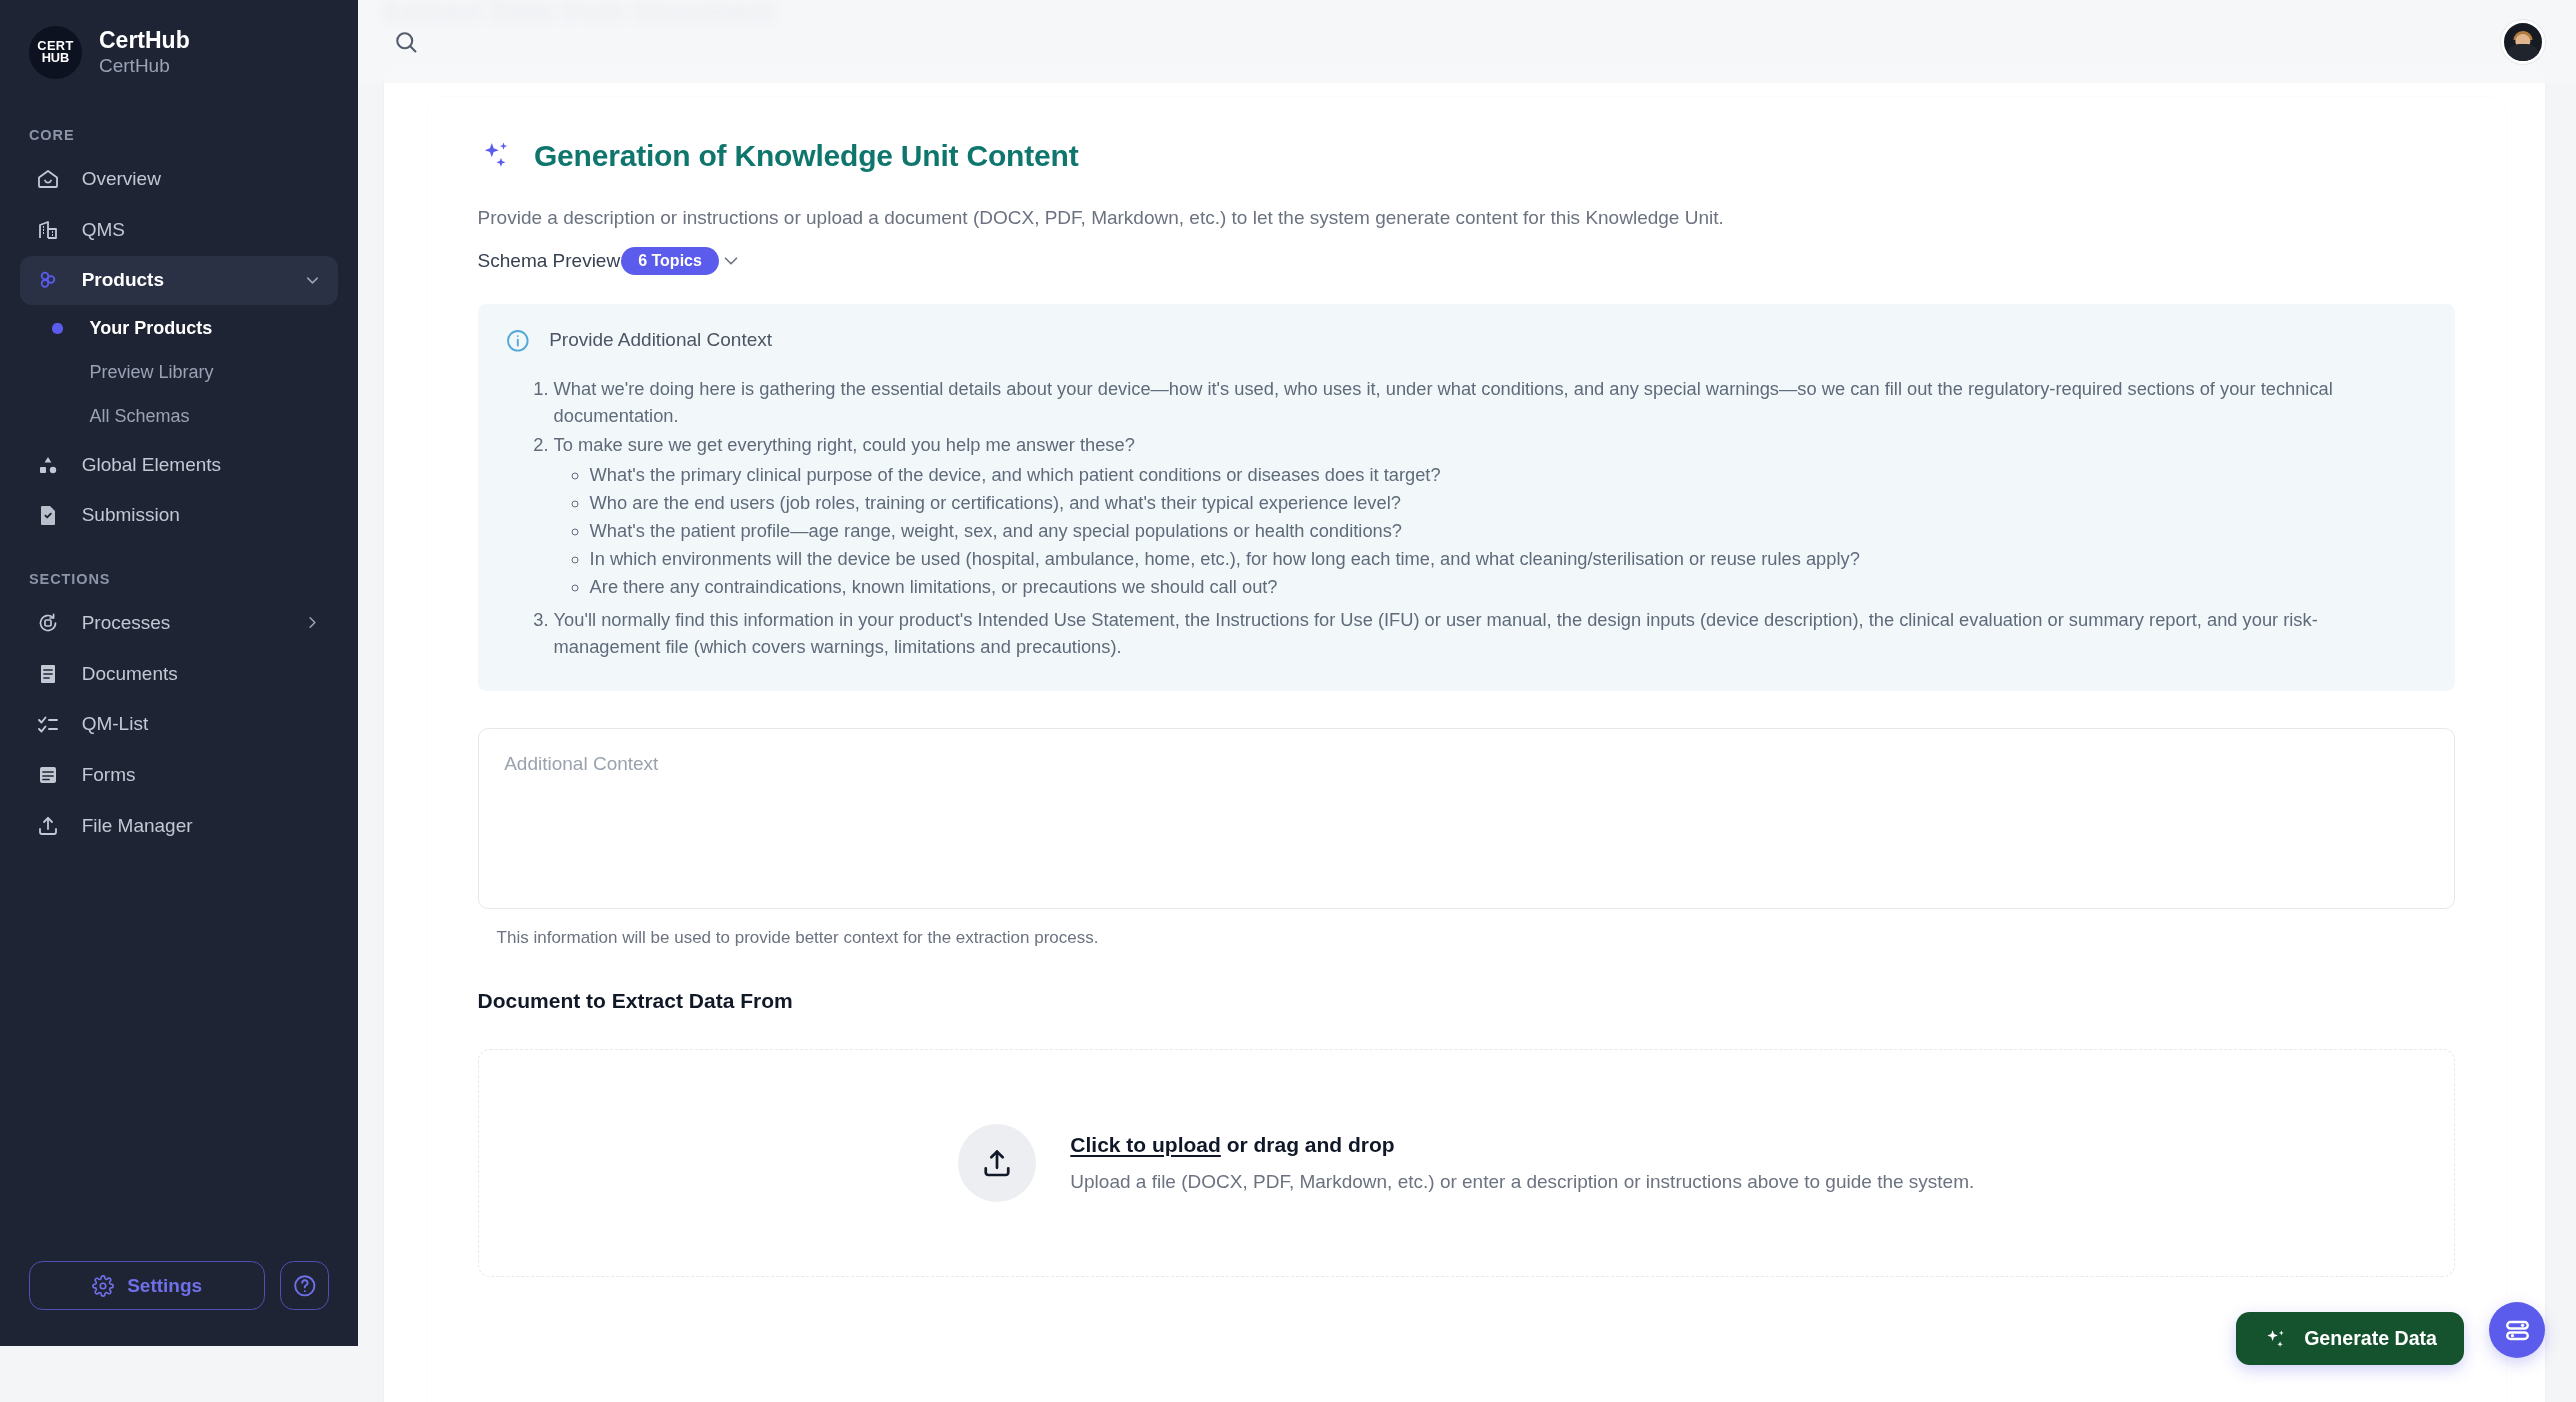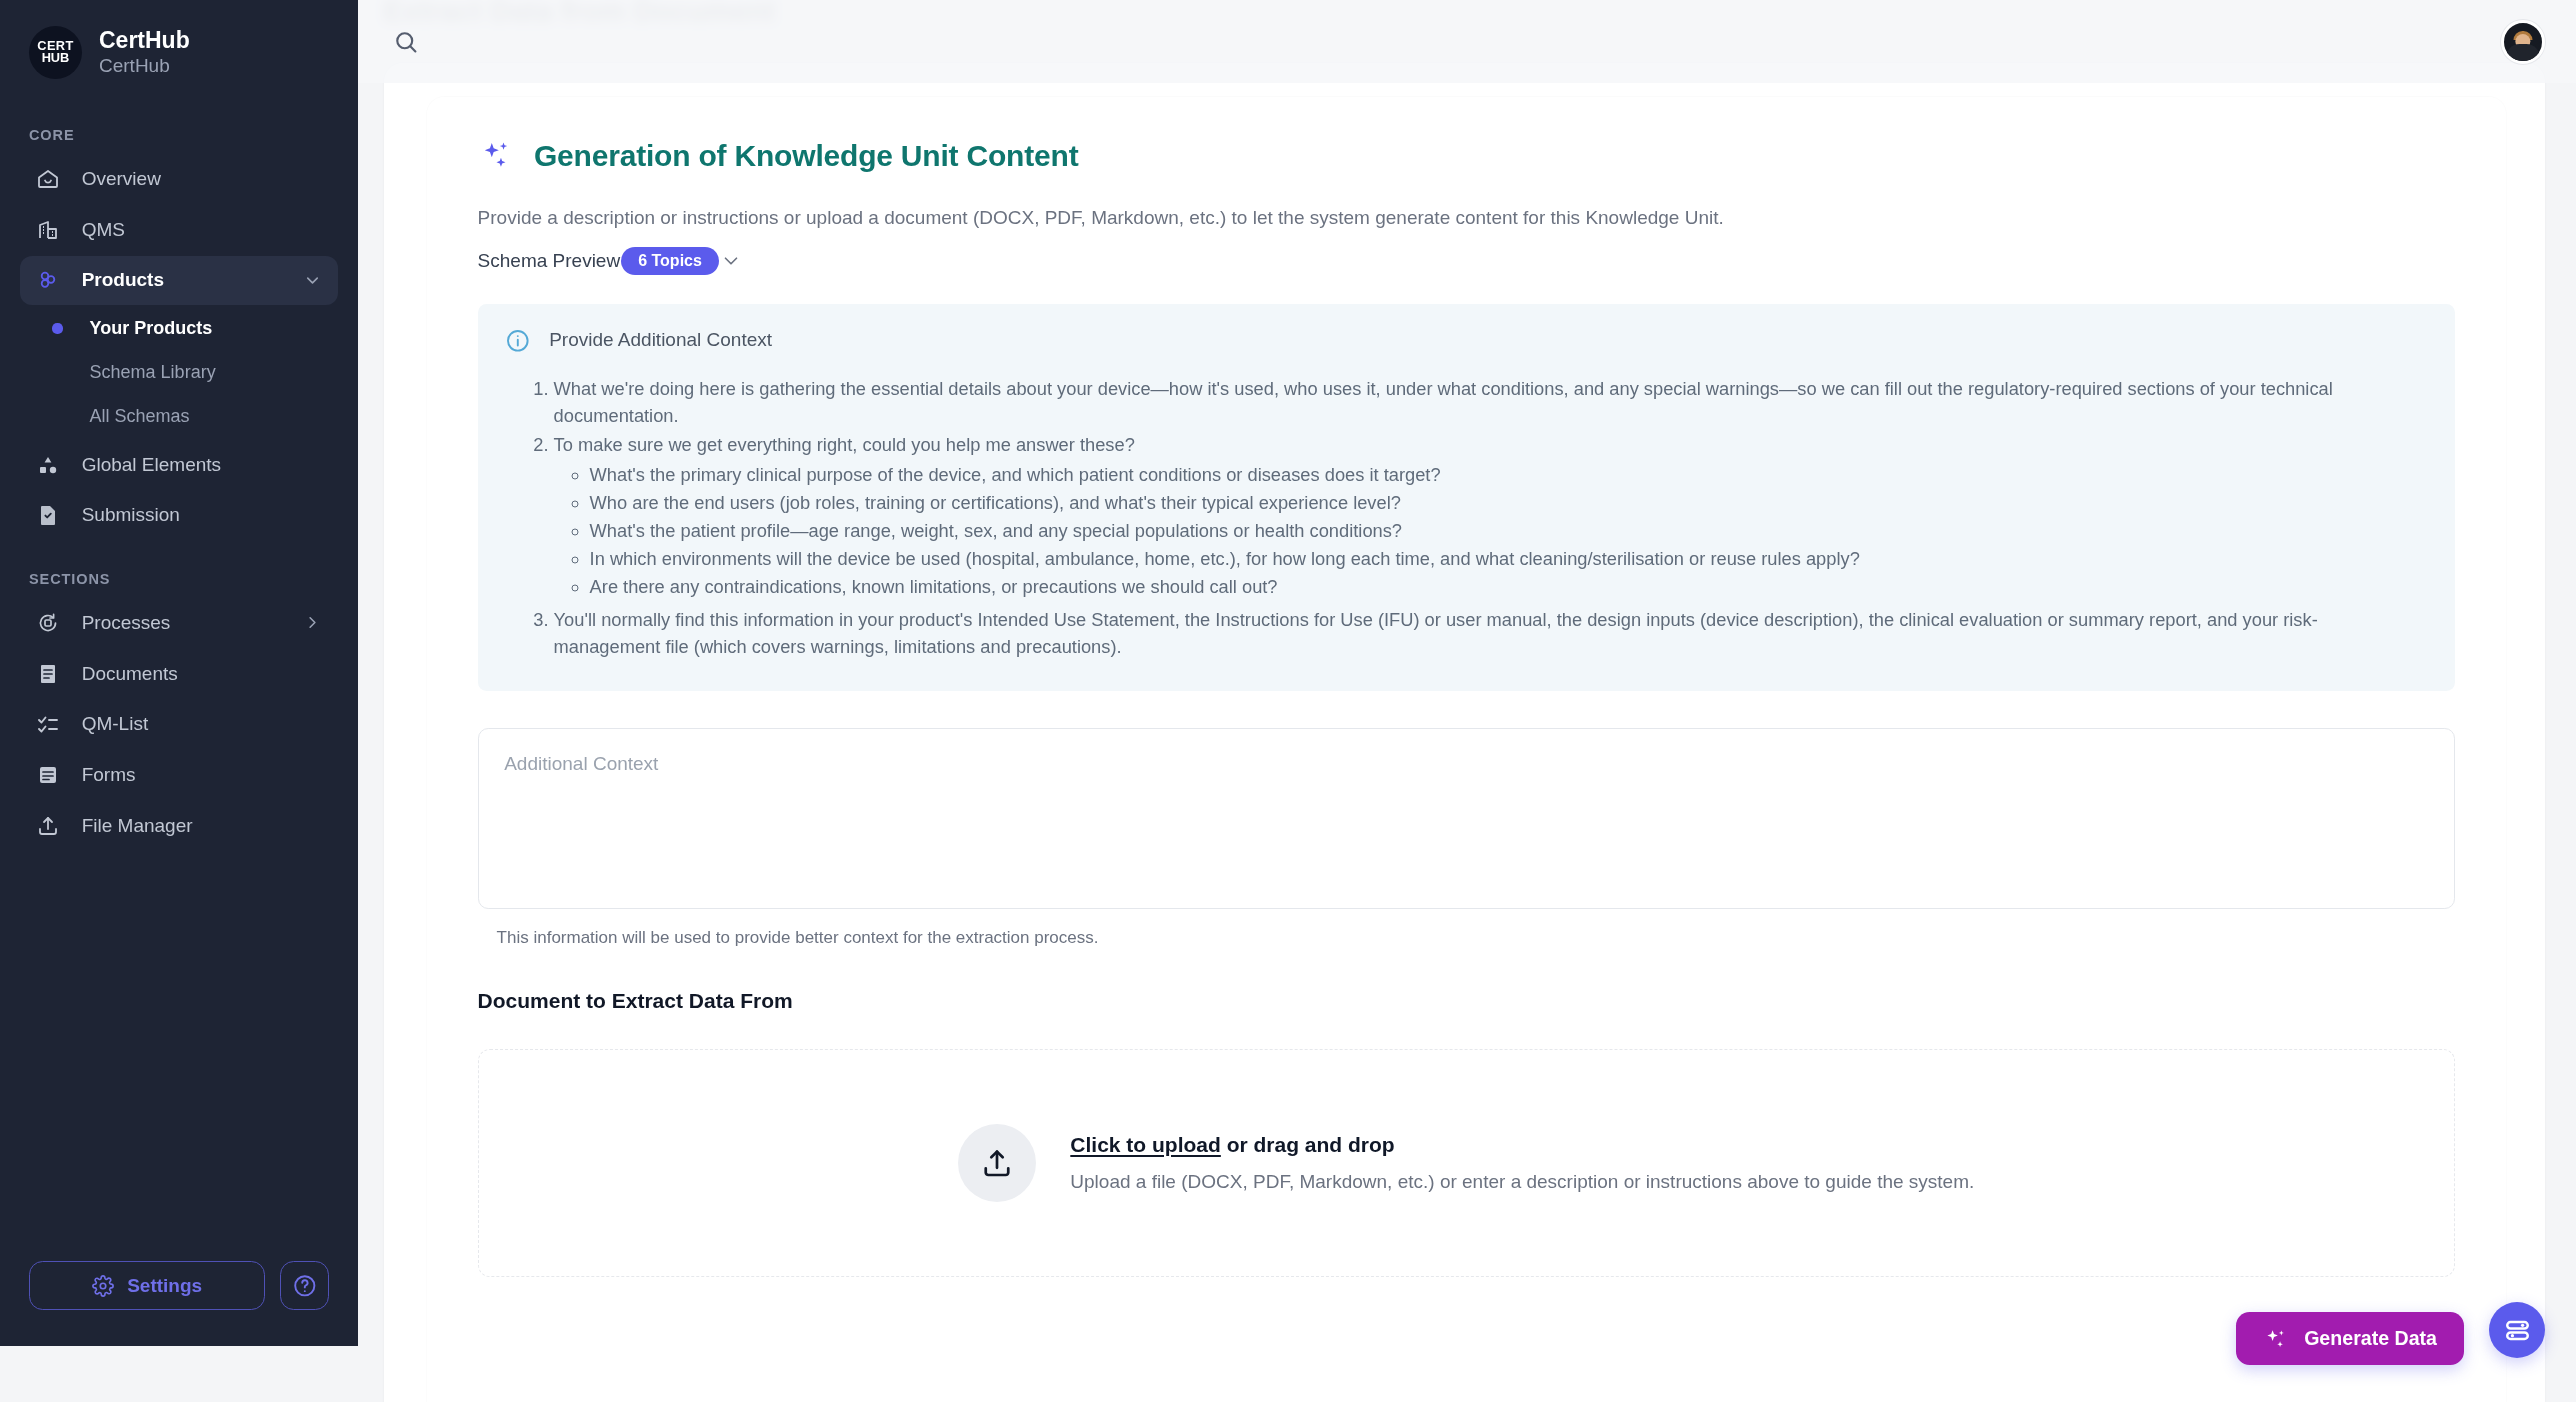--- a/index.html
+++ b/index.html
@@ -185,21 +185,21 @@
   }
   .drop-circle svg { width: 36px; height: 36px; }
   .drop-text { display: flex; flex-direction: column; gap: 13.6px; }
   .drop-line1 { font-size: 21px; font-weight: 700; color: #101828; }
   .drop-line1 u { text-decoration: underline; text-underline-offset: 3.4px; }
   .drop-line2 { font-size: 19px; color: #6b7280; }
 
   
   .generate-btn {
     position: absolute; right: 112px; bottom: 37px; z-index: 40;
-    background: #a21caf; color: #fff; border-radius: 13.6px;
+    background: #14532d; color: #fff; border-radius: 13.6px;
     height: 53px; padding: 0 27px; display: flex; align-items: center; gap: 15.3px;
     font-size: 19.6px; font-weight: 700; cursor: pointer;
     box-shadow: 0 5.1px 15.3px rgba(91,91,236,.28);
   }
   .generate-btn svg { width: 25.6px; height: 25.6px; }
   .fab {
     position: absolute; right: 31px; bottom: 44px; z-index: 41;
     width: 56px; height: 56px; border-radius: 50%; background: #5b5bec; color: #fff;
     display: flex; align-items: center; justify-content: center; cursor: pointer;
     box-shadow: 0 5.1px 15.3px rgba(91,91,236,.28);
@@ -264,21 +264,21 @@
             </svg>
         </span>
       </div>
 
       <div class="subnav-item active">
         <span class="subdot"></span>
         <span>Your Products</span>
       </div>
       <div class="subnav-item">
         <span class="subdot"></span>
-        <span>Schema Library</span>
+        <span>Preview Library</span>
       </div>
       <div class="subnav-item">
         <span class="subdot"></span>
         <span>All Schemas</span>
       </div>
 
       <div class="nav-item">
         <span class="nav-icon">
           <svg viewBox="0 0 24 24" fill="currentColor" stroke="none">
               <path d="M12 4l3.4 5.6H8.6z"></path>

